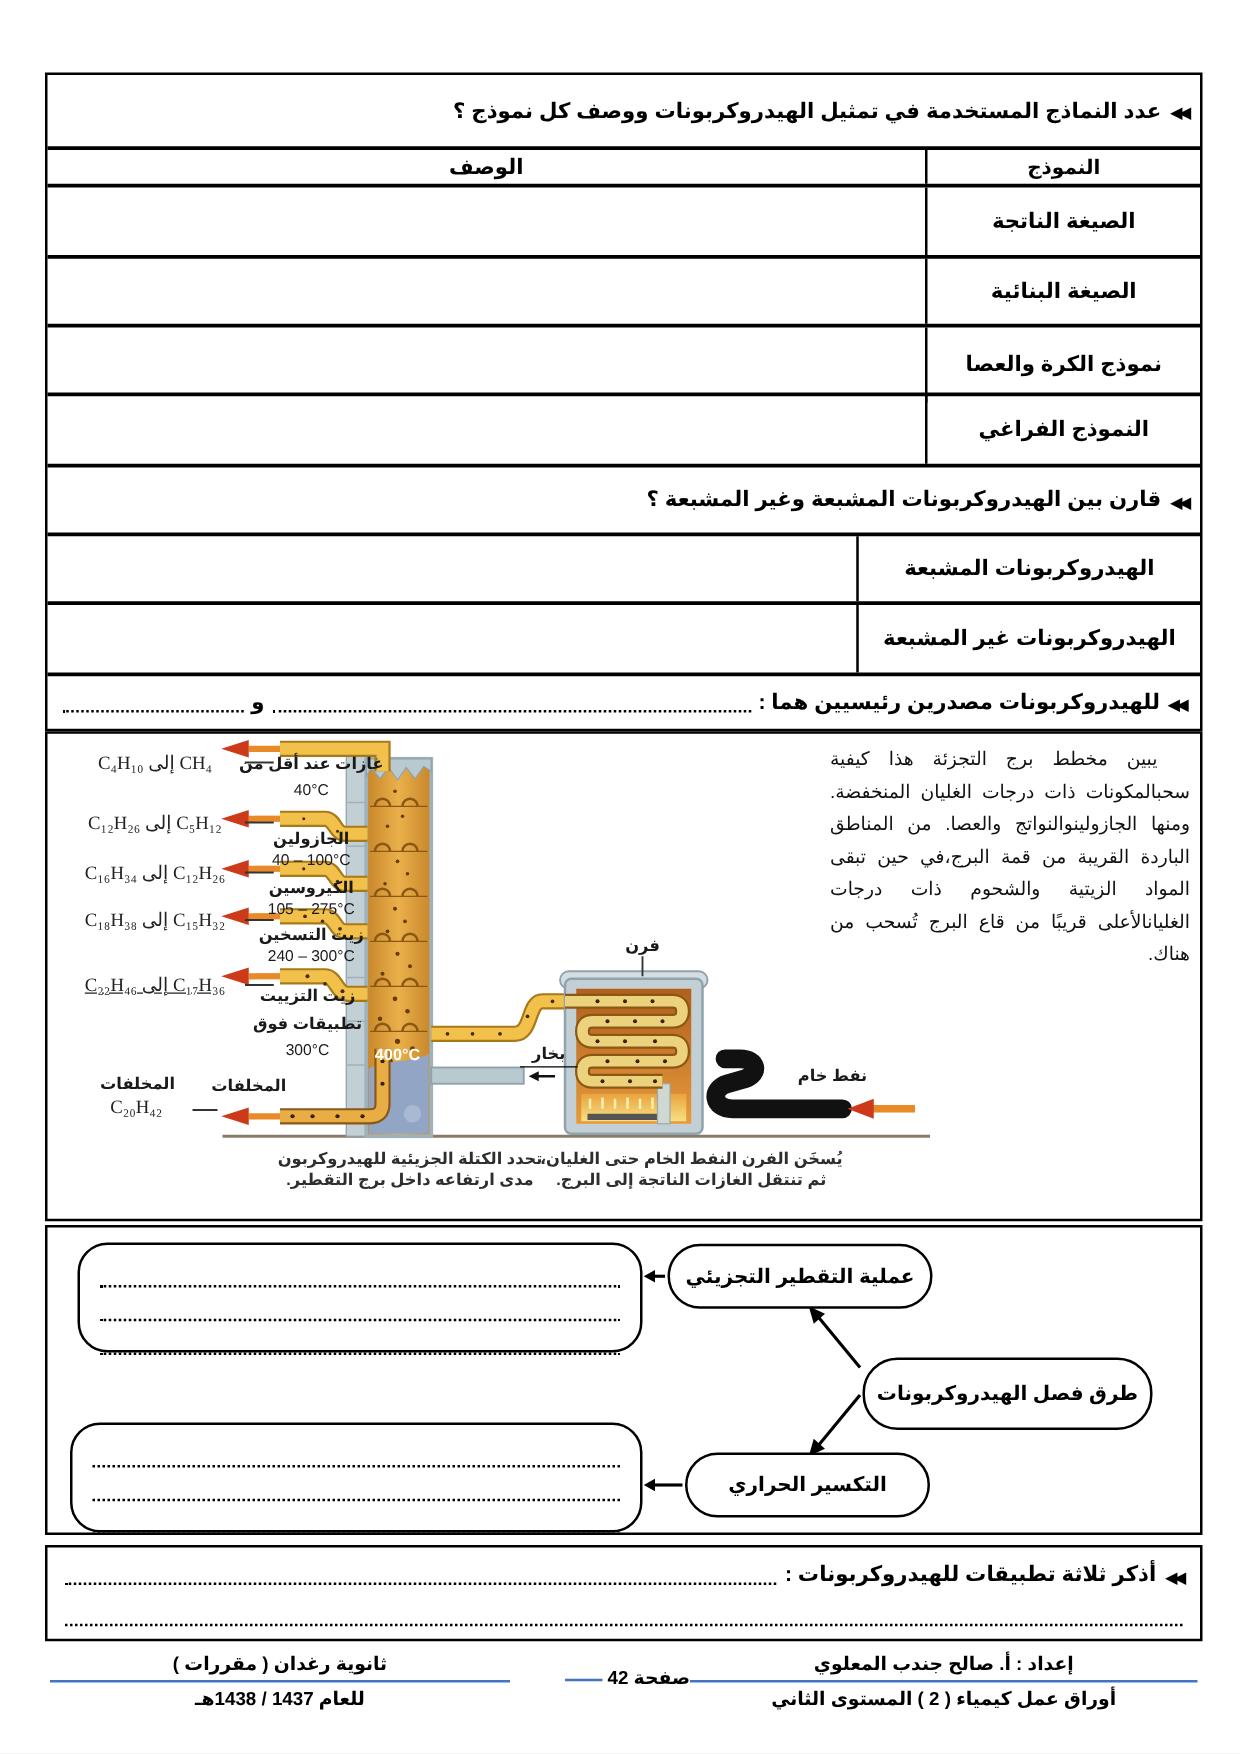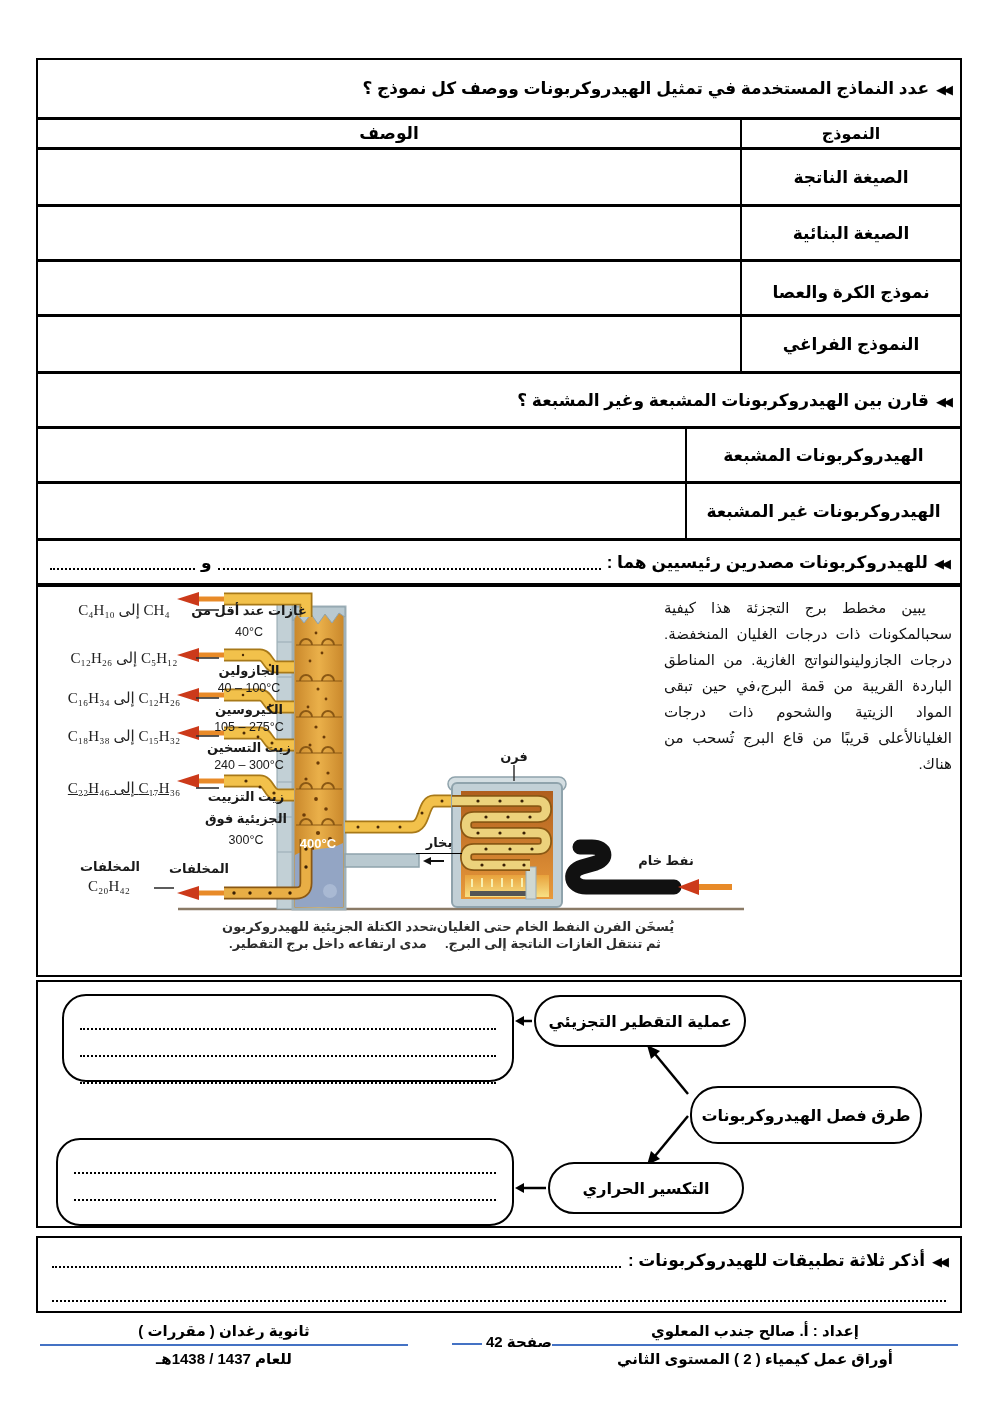--- a/index.html
+++ b/index.html
@@ -301,38 +301,38 @@
           <circle cx="486" cy="278" r="1.6"></circle>
       </g>
 
       <path d="M636,300 H548 C532,300 530,284 544,280 L558,276 C570,272 568,260 554,260 H542" fill="none" stroke="#111" stroke-width="15" stroke-linecap="round"></path>
       <line x1="694" y1="300" x2="654" y2="300" stroke="#e88a28" stroke-width="6"></line>
       <polygon points="640,300 661,292 661,308" fill="#cc3a1a"></polygon>
 
       <line x1="476" y1="178" x2="476" y2="194" stroke="#333" stroke-width="1.5"></line>
     </svg>
 
-    <div class="dpara">يبين مخطط برج التجزئة هذا كيفية سحبالمكونات ذات درجات الغليان المنخفضة. درجات الجازولينوالنواتج الغازية. من المناطق الباردة القريبة من قمة البرج،في حين تبقى المواد الزيتية والشحوم ذات درجات الغليانالأعلى قريبًا من قاع البرج تُسحب من هناك.</div>
+    <div class="dpara">يبين مخطط برج التجزئة هذا كيفية سحبالمكونات ذات درجات الغليان المنخفضة. ومنها الجازولينوالنواتج والعصا. من المناطق الباردة القريبة من قمة البرج،في حين تبقى المواد الزيتية والشحوم ذات درجات الغليانالأعلى قريبًا من قاع البرج تُسحب من هناك.</div>
 
     <div class="dformula" style="left:12px;top:14px;width:148px;">CH₄ إلى C₄H₁₀</div>
     <div class="dformula" style="left:12px;top:62px;width:148px;">C₅H₁₂ إلى C₁₂H₂₆</div>
     <div class="dformula" style="left:12px;top:102px;width:148px;">C₁₂H₂₆ إلى C₁₆H₃₄</div>
     <div class="dformula" style="left:12px;top:140px;width:148px;">C₁₅H₃₂ إلى C₁₈H₃₈</div>
     <div class="dformula" style="left:12px;top:192px;width:148px;text-decoration:underline;">C₁₇H₃₆ إلى C₂₂H₄₆</div>
 
     <div class="dlabel" style="left:152px;top:16px;width:118px;">غازات عند أقل من</div>
     <div class="dtemp" style="left:152px;top:38px;width:118px;">40°C</div>
     <div class="dlabel" style="left:152px;top:76px;width:118px;">الجازولين</div>
     <div class="dtemp" style="left:152px;top:94px;width:118px;">40 – 100°C</div>
     <div class="dlabel" style="left:152px;top:115px;width:118px;">الكيروسين</div>
     <div class="dtemp" style="left:152px;top:133px;width:118px;">105 – 275°C</div>
     <div class="dlabel" style="left:152px;top:153px;width:118px;">زيت التسخين</div>
     <div class="dtemp" style="left:152px;top:171px;width:118px;">240 – 300°C</div>
     <div class="dlabel" style="left:152px;top:202px;width:112px;">زيت التزييت</div>
-    <div class="dlabel" style="left:152px;top:224px;width:112px;">الجزيئية فوق</div>
+    <div class="dlabel" style="left:152px;top:224px;width:112px;">تطبيقات فوق</div>
     <div class="dtemp" style="left:152px;top:246px;width:112px;">300°C</div>
 
     <div class="dlabel" style="left:32px;top:272px;width:80px;">المخلفات</div>
     <div class="dformula" style="left:26px;top:291px;width:90px;">C₂₀H₄₂</div>
     <div class="dlabel" style="left:126px;top:274px;width:70px;">المخلفات</div>
 
     <div class="dtemp" style="left:256px;top:249px;width:48px;color:#fff;font-weight:bold;font-size:13px;">400°C</div>
     <div class="dlabel" style="left:378px;top:248px;width:46px;border-bottom:1.5px solid #000;padding-bottom:2px;">بخار</div>
     <div class="dlabel" style="left:454px;top:162px;width:44px;">فرن</div>
     <div class="dlabel" style="left:590px;top:266px;width:76px;">نفط خام</div>

